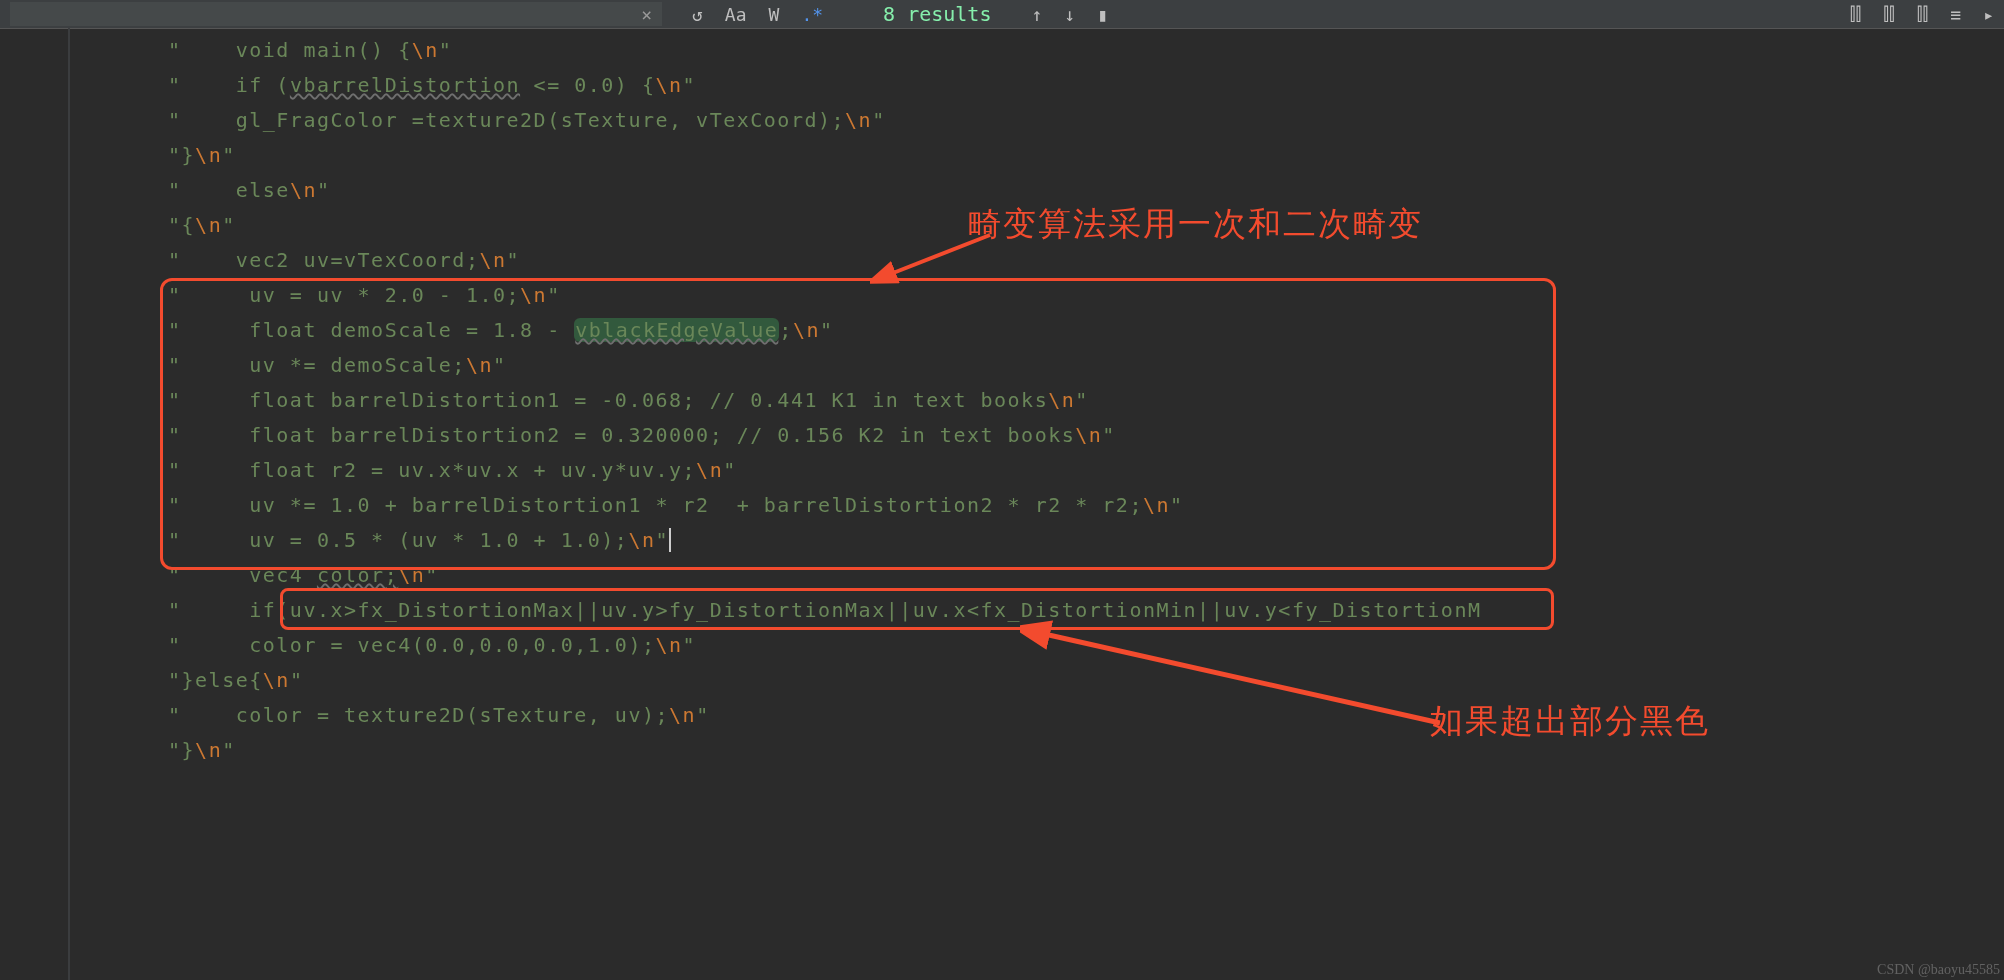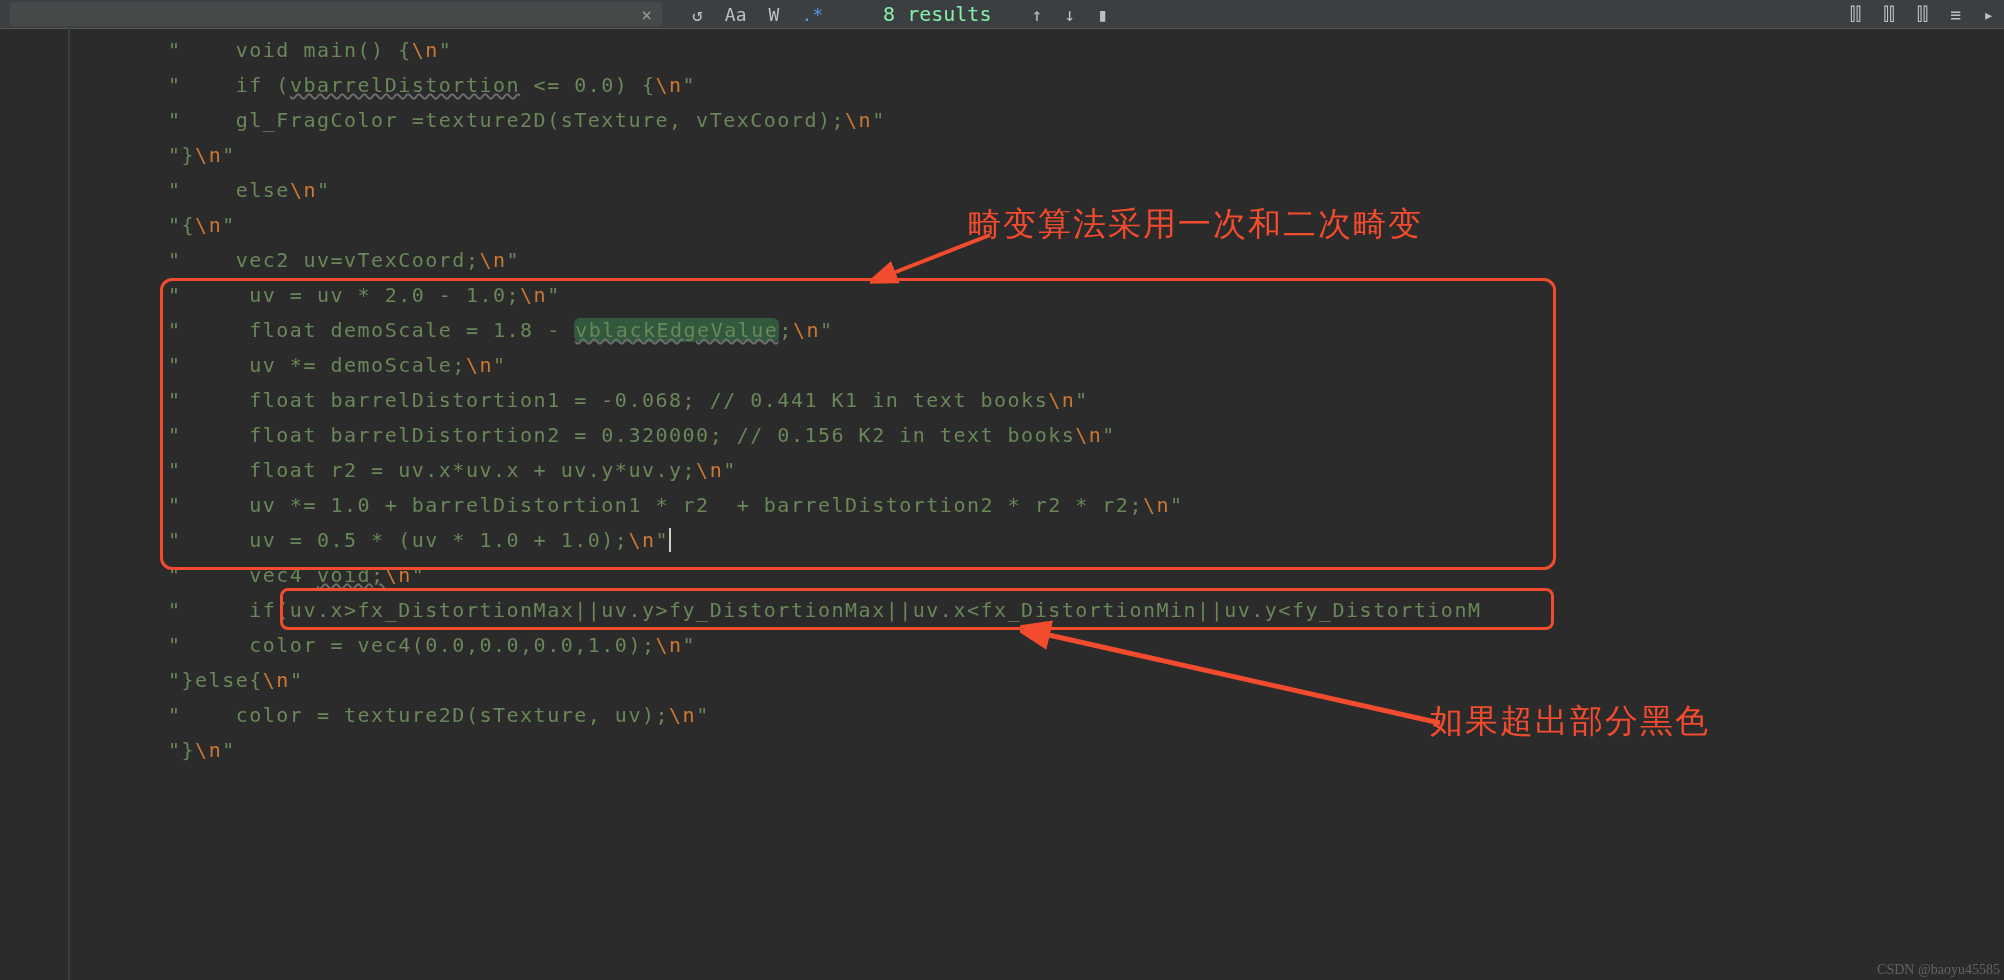--- a/index.html
+++ b/index.html
@@ -164,21 +164,21 @@
 <div class="line"><span class="str">"{</span><span class="kw">\n</span><span class="str">"</span></div>
 <div class="line"><span class="str">"    vec2 uv=vTexCoord;</span><span class="kw">\n</span><span class="str">"</span></div>
 <div class="line"><span class="str">"     uv = uv * 2.0 - 1.0;</span><span class="kw">\n</span><span class="str">"</span></div>
 <div class="line"><span class="str">"     float demoScale = 1.8 - </span><span class="str warn hl">vblackEdgeValue</span><span class="str">;</span><span class="kw">\n</span><span class="str">"</span></div>
 <div class="line"><span class="str">"     uv *= demoScale;</span><span class="kw">\n</span><span class="str">"</span></div>
 <div class="line"><span class="str">"     float barrelDistortion1 = -0.068; // 0.441 K1 in text books</span><span class="kw">\n</span><span class="str">"</span></div>
 <div class="line"><span class="str">"     float barrelDistortion2 = 0.320000; // 0.156 K2 in text books</span><span class="kw">\n</span><span class="str">"</span></div>
 <div class="line"><span class="str">"     float r2 = uv.x*uv.x + uv.y*uv.y;</span><span class="kw">\n</span><span class="str">"</span></div>
 <div class="line"><span class="str">"     uv *= 1.0 + barrelDistortion1 * r2  + barrelDistortion2 * r2 * r2;</span><span class="kw">\n</span><span class="str">"</span></div>
 <div class="line"><span class="str">"     uv = 0.5 * (uv * 1.0 + 1.0);</span><span class="kw">\n</span><span class="str">"</span><span class="cursor"></span></div>
-<div class="line"><span class="str">"     vec4 </span><span class="str warn">void;</span><span class="kw">\n</span><span class="str">"</span></div>
+<div class="line"><span class="str">"     vec4 </span><span class="str warn">color;</span><span class="kw">\n</span><span class="str">"</span></div>
 <div class="line"><span class="str">"     if(uv.x&gt;fx_DistortionMax||uv.y&gt;fy_DistortionMax||uv.x&lt;fx_DistortionMin||uv.y&lt;fy_DistortionM</span></div>
 <div class="line"><span class="str">"     color = vec4(0.0,0.0,0.0,1.0);</span><span class="kw">\n</span><span class="str">"</span></div>
 <div class="line"><span class="str">"}else{</span><span class="kw">\n</span><span class="str">"</span></div>
 <div class="line"><span class="str">"    color = texture2D(sTexture, uv);</span><span class="kw">\n</span><span class="str">"</span></div>
 <div class="line"><span class="str">"}</span><span class="kw">\n</span><span class="str">"</span></div>
 </div>
 
 <div class="red-box" style="left:160px;top:278px;width:1390px;height:286px;"></div>
 <div class="red-box" style="left:280px;top:588px;width:1268px;height:36px;border-radius:8px"></div>
 

